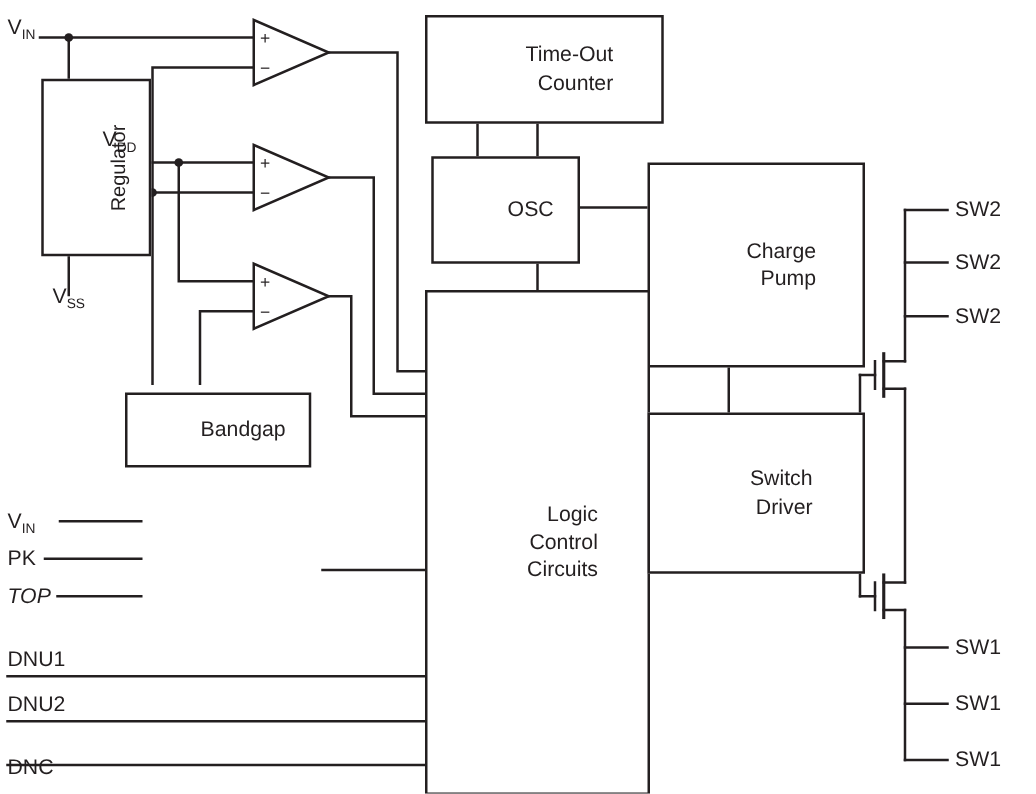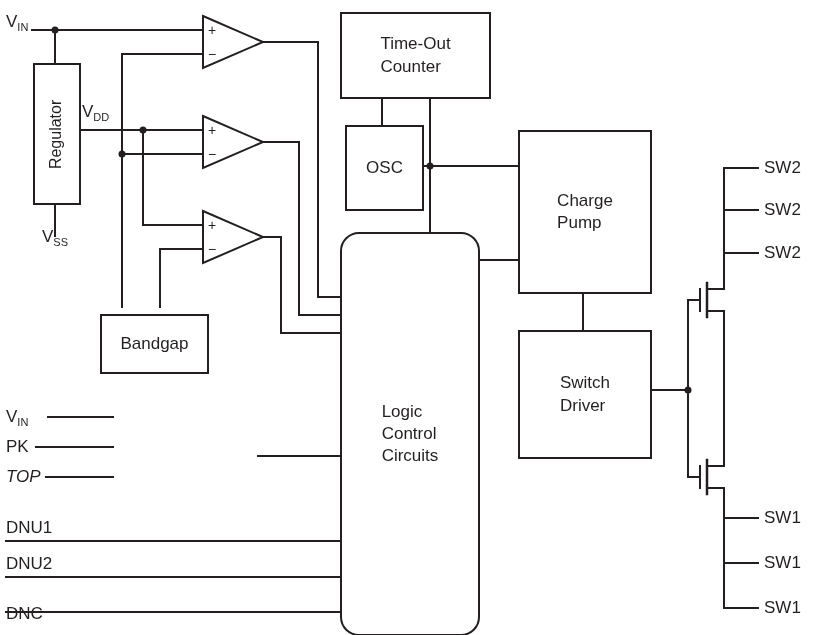--- a/index.html
+++ b/index.html
@@ -13,23 +13,24 @@
     overflow: hidden;
   }
   .wires { position: absolute; left: 0; top: 0; }
   .box {
     position: absolute;
     border: 2px solid #231f20;
     background: #ffffff;
     display: flex;
     align-items: center;
     justify-content: center;
-    text-align: left;
+    text-align: right;
     font-size: 17px;
     line-height: 1.3;
+    padding-left: 40px;
   }
   .vtext { transform: rotate(-90deg); white-space: nowrap; font-size: 16px; flex-shrink: 0; }
   .pin { position: absolute; font-size: 17px; line-height: 20px; white-space: nowrap; }
   .pin sub { font-size: 11px; }
   .sign {
     position: absolute;
     width: 14px; height: 16px;
     line-height: 16px;
     font-size: 14px;
     text-align: center;
@@ -125,21 +126,21 @@
     <div>OSC</div>
   </div>
 
   <div class="box" style="left:518px; top:130px; width:130px; height:160px;">
     <div>
       <div>Charge</div>
       <div>Pump</div>
     </div>
   </div>
 
-  <div class="box" style="left:340px; top:232px; width:136px; height:400px;border-radius:19px;">
+  <div class="box" style="left:340px; top:232px; width:136px; height:400px;">
     <div>
       <div>Logic</div>
       <div>Control</div>
       <div>Circuits</div>
     </div>
   </div>
 
   <div class="box" style="left:518px; top:330px; width:130px; height:125px;">
     <div>
       <div>Switch</div>

